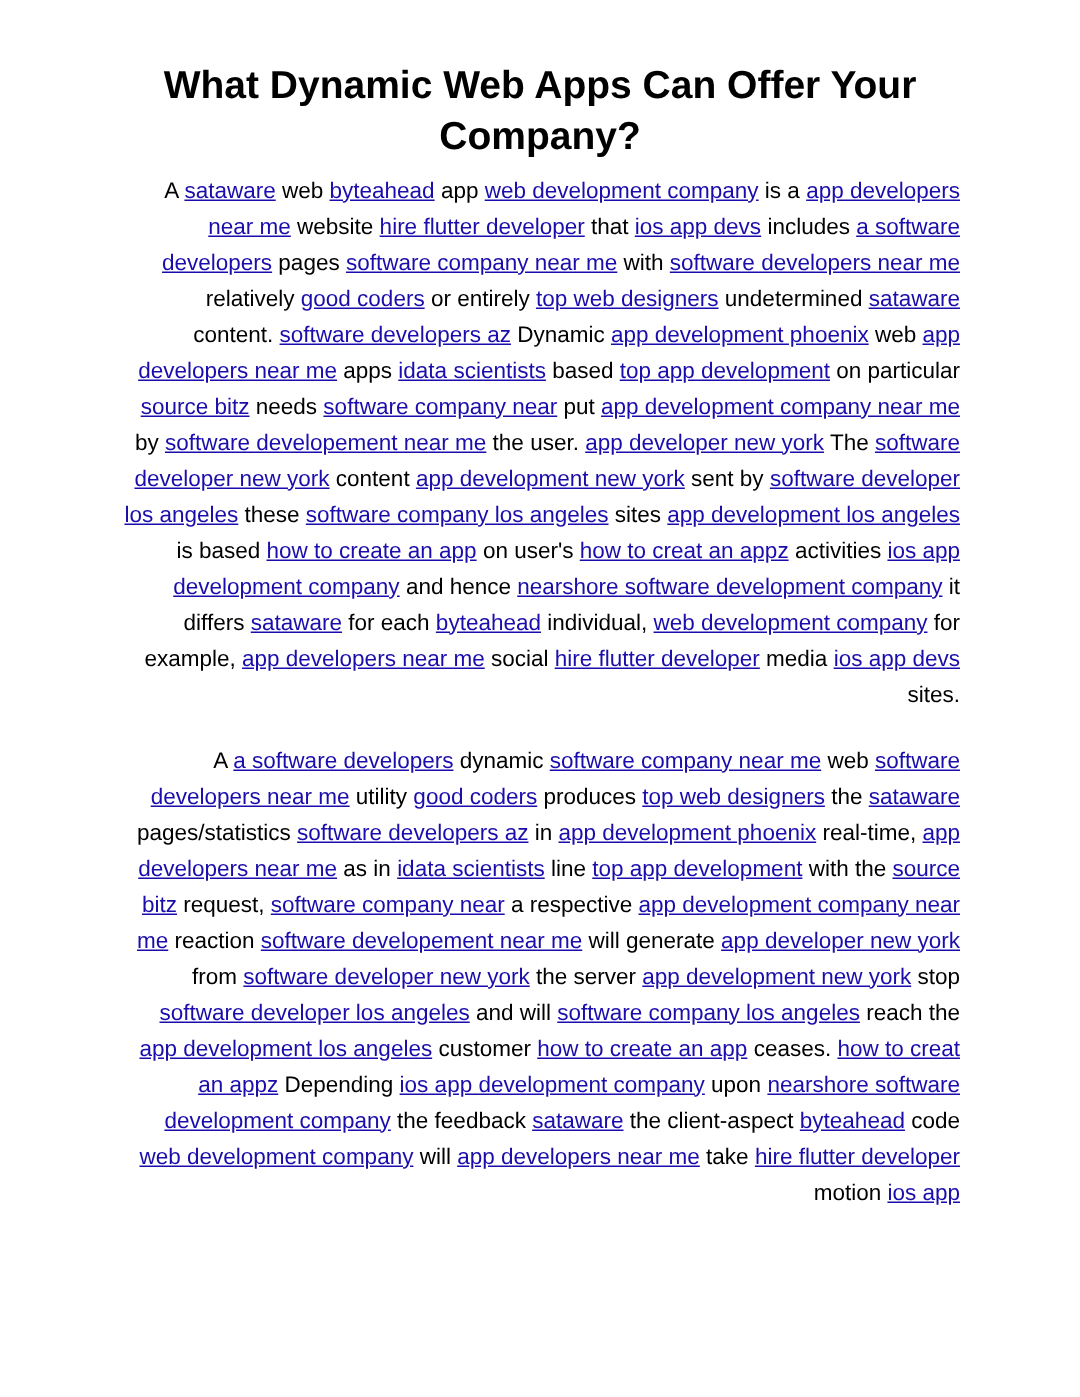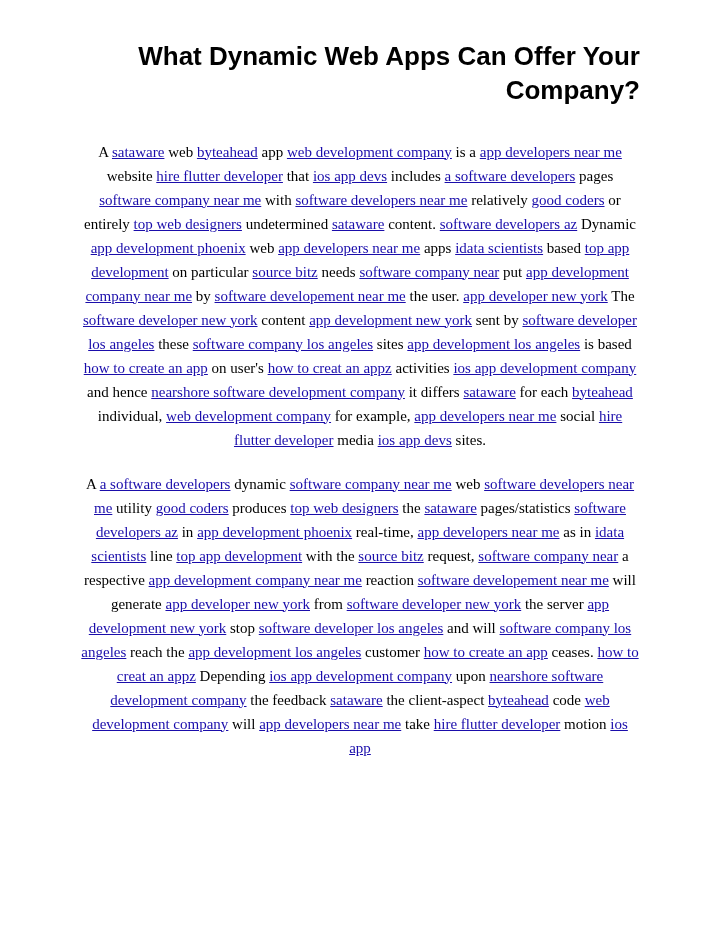--- a/index.html
+++ b/index.html
@@ -13,28 +13,27 @@
       font-size: 15px;
       color: #000000;
       width: 720px;
       min-height: 931px;
       padding: 40px 80px;
       line-height: 1.6;
     }
     h1 {
       font-size: 26px;
       font-weight: bold;
-      text-align: right;
-      margin-bottom: 32px;
+      text-align: center;
+      margin-bottom: 8px;
       line-height: 1.3;
     }
     p {
       margin-bottom: 20px;
-      text-align: center;
-      font-family: Liberation Serif, serif;
+      text-align: right;
     }
     a {
       color: #1a0dab;
       text-decoration: underline;
     }
   </style>
 </head>
 <body>
 
 <h1>What Dynamic Web Apps Can Offer Your Company?</h1>

